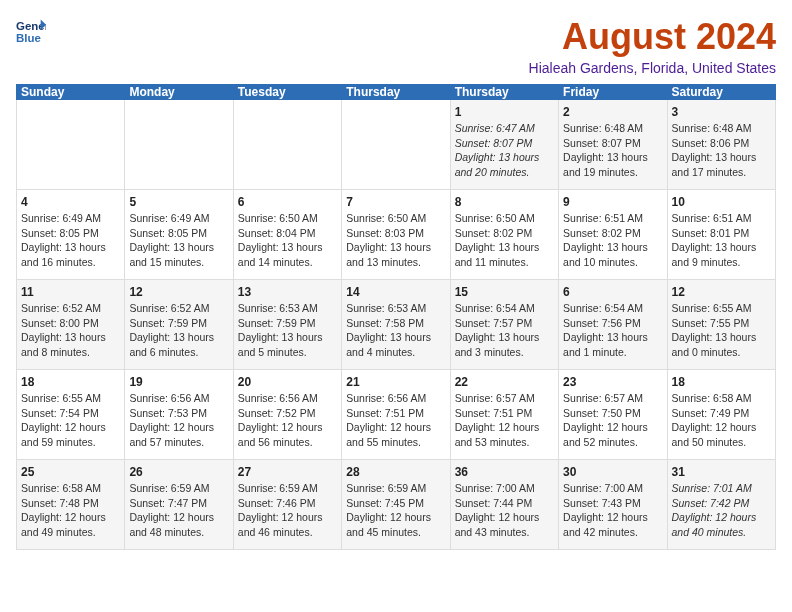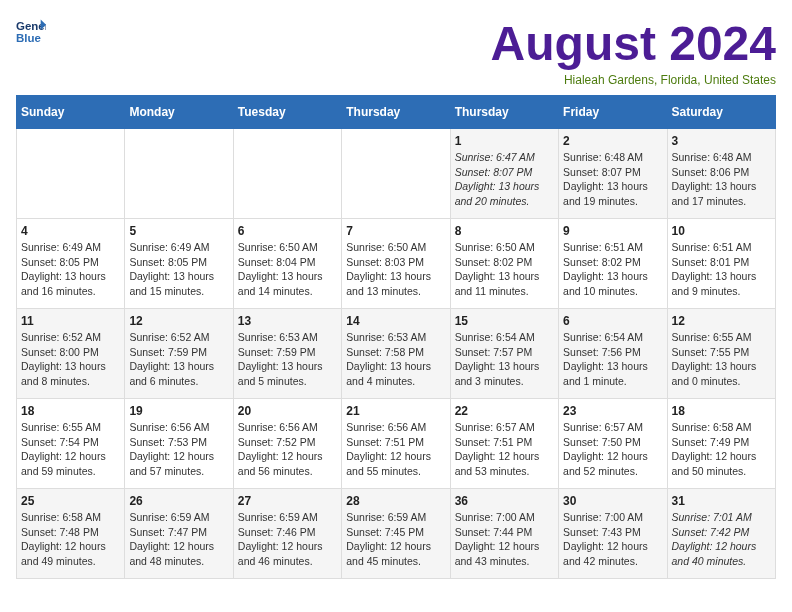--- a/index.html
+++ b/index.html
@@ -22,40 +22,40 @@
       gap: 4px;
     }
     .logo-icon {
       width: 30px;
       height: 30px;
     }
     .title-section {
       text-align: right;
     }
     .main-title {
-      font-size: 48px;
+      font-size: 36px;
       font-weight: bold;
+      color: #c2410c;
+    }
+    .subtitle {
+      font-size: 14px;
       color: #4c1d95;
-    }
-    .subtitle {
-      font-size: 12px;
-      color: #4d7c0f;
       margin-top: 2px;
     }
     table {
       width: 100%;
       border-collapse: collapse;
       font-size: 11px;
     }
     thead tr {
       background-color: #2d6db5;
       color: #fff;
     }
     thead th {
-      padding: 9px 4px;
+      padding: 0 4px;
       text-align: left;
       font-size: 12px;
       font-weight: bold;
       border: 1px solid #2d6db5;
     }
     tbody tr {
       vertical-align: top;
     }
     tbody tr:nth-child(odd) {
       background-color: #f5f5f5;

